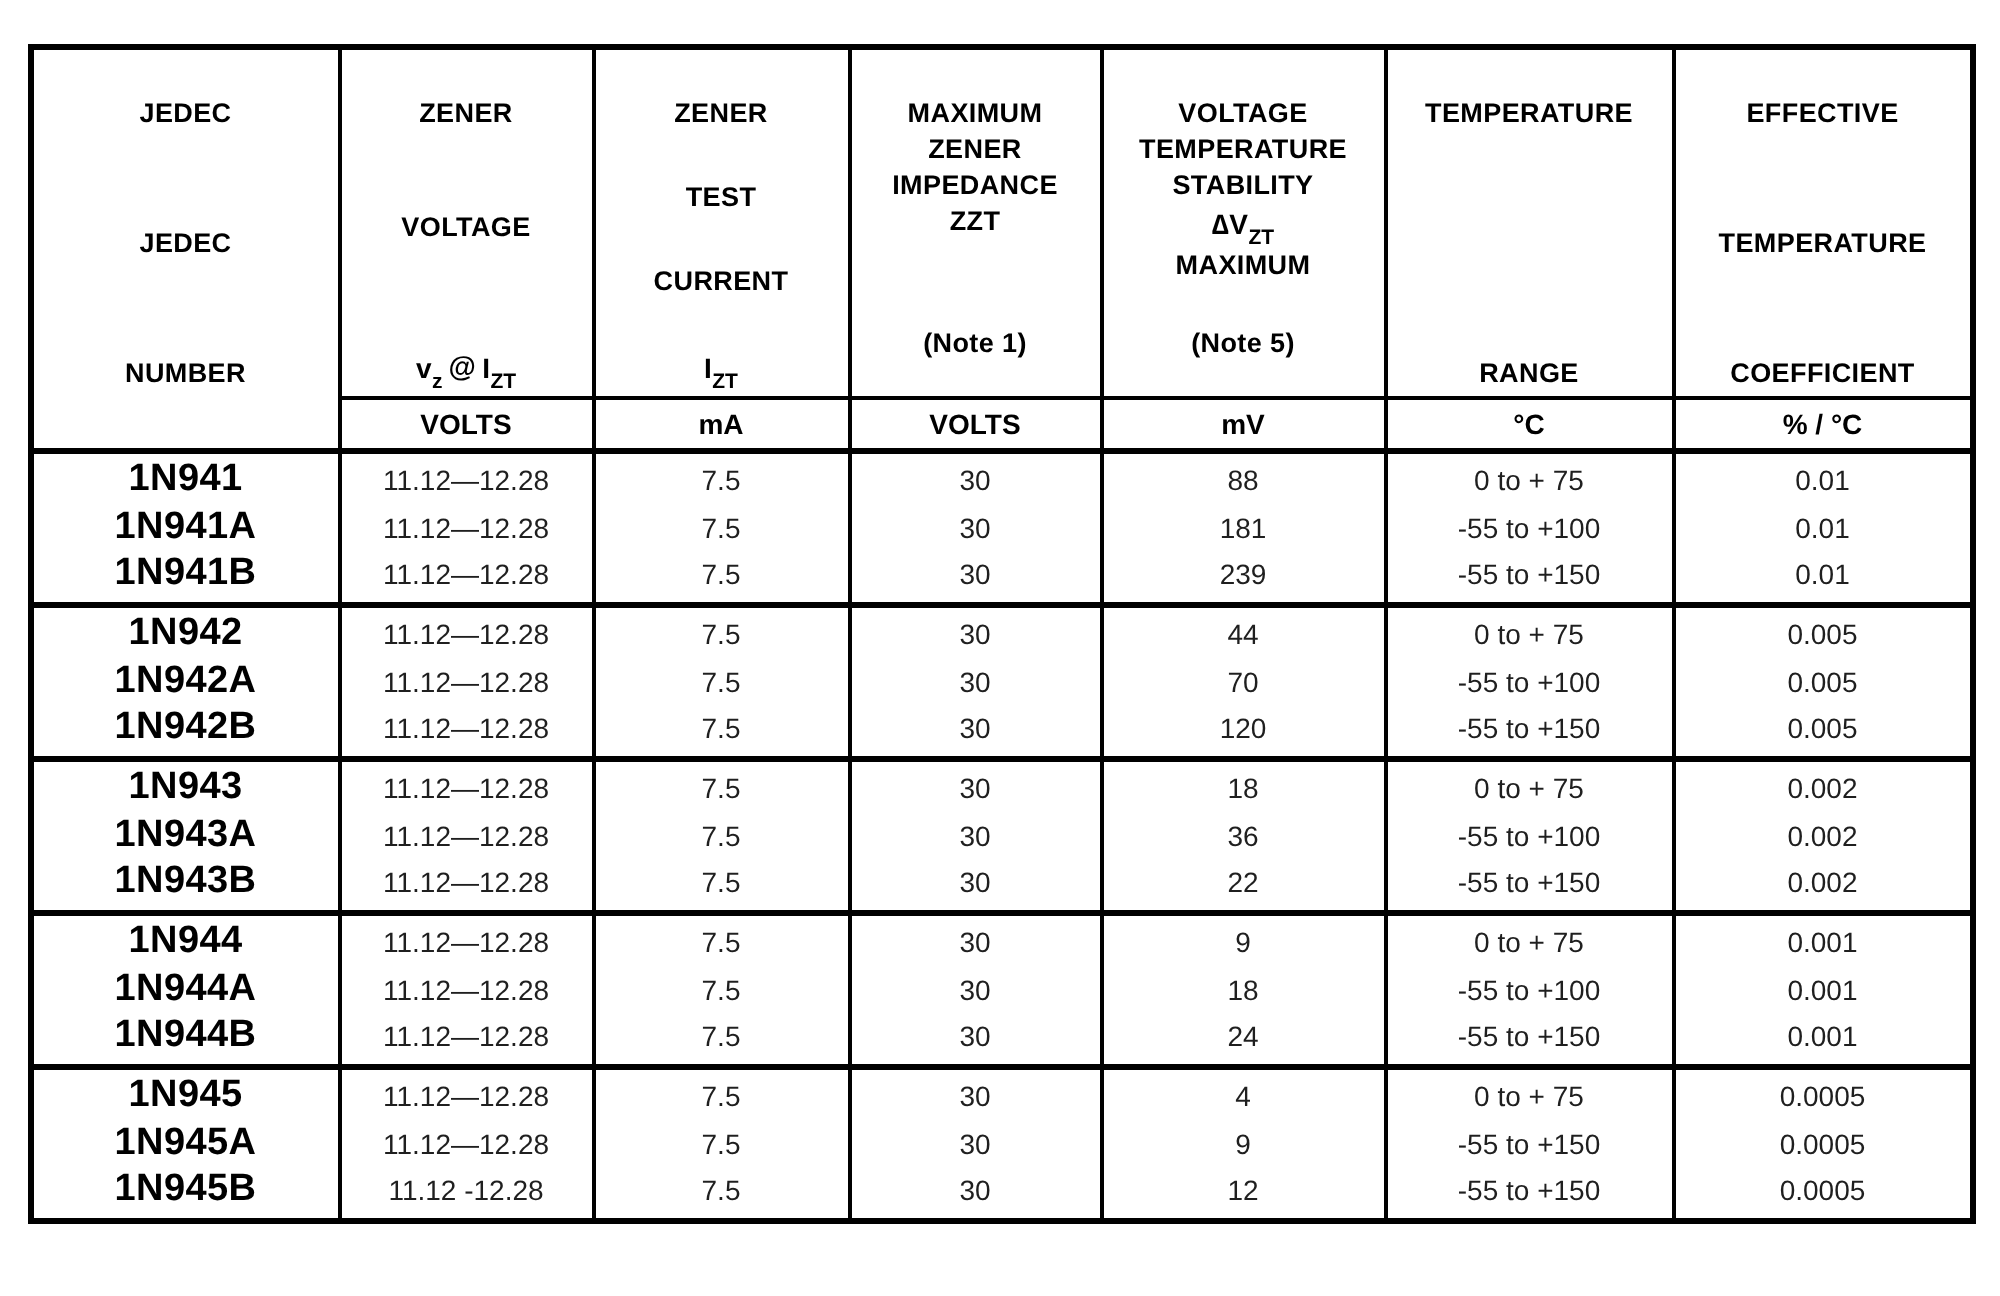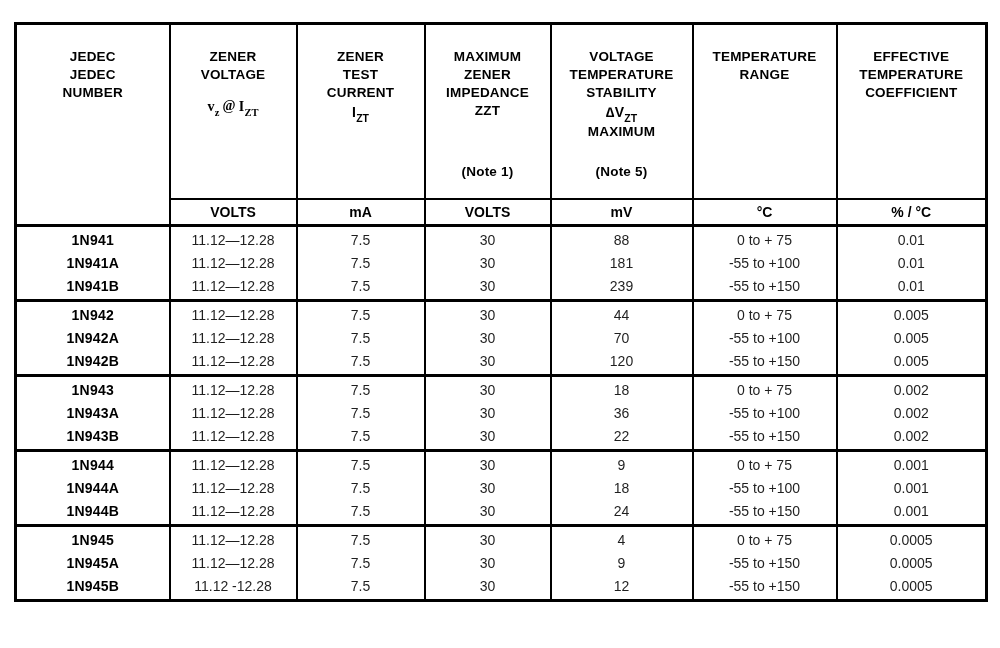--- a/index.html
+++ b/index.html
@@ -29,25 +29,25 @@
   thead th.head {
     vertical-align: top;
     height: 175px;
     font-size: 13.5px;
     font-weight: bold;
     letter-spacing: 0.2px;
     border-bottom: none;
   }
   .head-inner {
     display: flex; flex-direction: column; align-items: center;
-    padding-top: 23px; height: 148px;
+    padding-top: 23px; height: 148px; justify-content: space-between;
   }
   .hline { line-height: 18px; white-space: nowrap; }
   .sym-line { line-height: 20px; white-space: nowrap; font-weight: bold; font-size: 14px; }
-  .gap-top { margin-top: 13px; font-family: Liberation Serif, serif; }
+  .gap-top { margin-top: 13px; }
   .sb { font-size: 10.5px; position: relative; top: 5px; letter-spacing: 0; }
   .at-mid { margin: 0 3px; position: relative; top: -1px; }
   .note-line { margin-top: auto; margin-bottom: 16px; line-height: 16px; }
 
   th.col-type-head { border-bottom: 3px solid #000; }
 
   
   tr.units-row th {
     height: 27px;
     font-size: 14px;
@@ -63,21 +63,21 @@
     height: 25px;
     font-size: 14px;
     font-weight: normal;
     color: #1f1f1f;
     vertical-align: middle;
     white-space: nowrap;
   }
   tbody td.type-col {
     font-weight: bold;
     color: #000;
-    font-size: 14px;
+    font-size: 19px;
     letter-spacing: 0.2px;
   }
   tr.group-start td { border-top: 3px solid #000; padding-top: 2px; }
   tr.group-end td { padding-bottom: 3px; }
 </style>
 </head>
 <body>
 
 <div class="sheet">
   <table class="spec-table">

